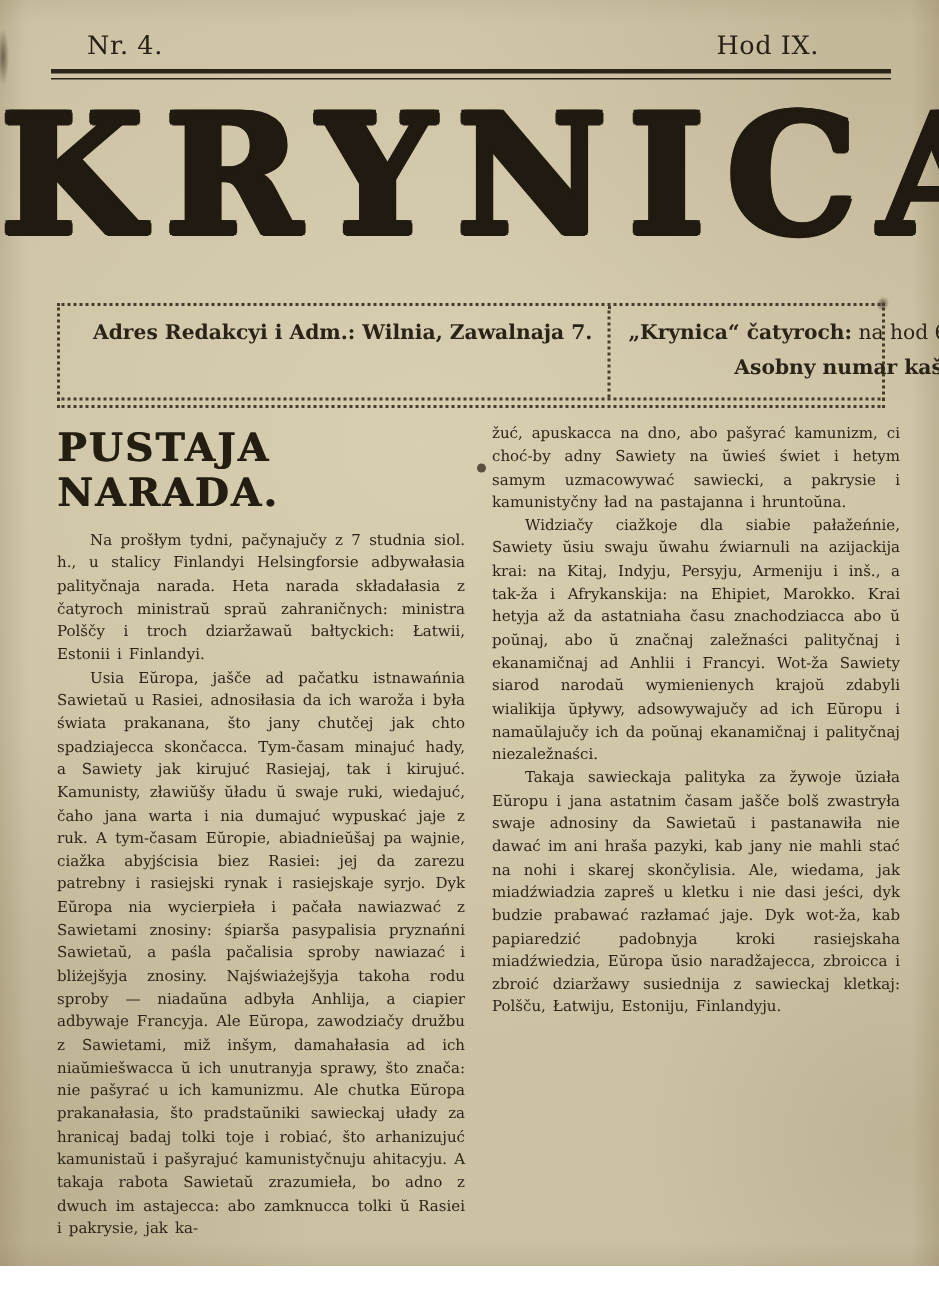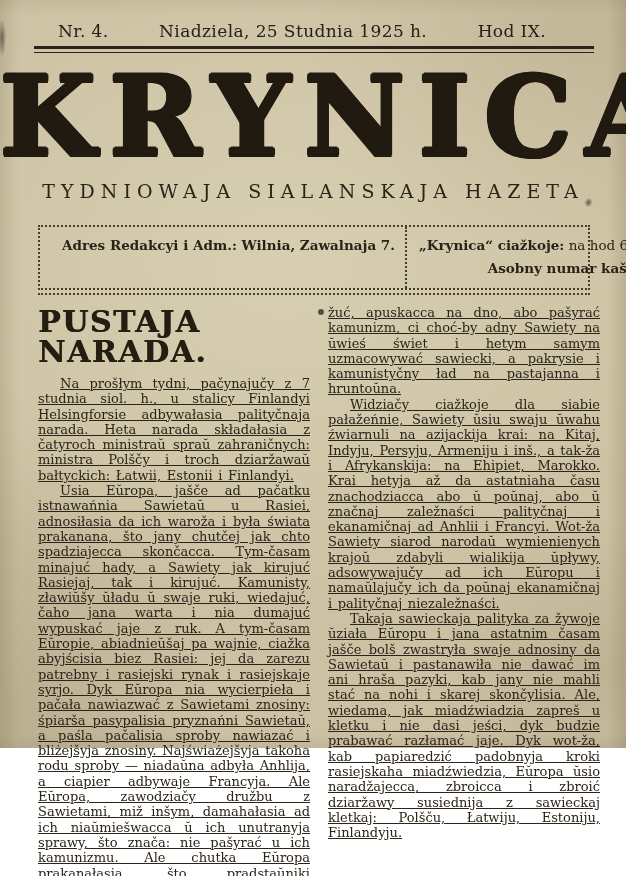--- a/index.html
+++ b/index.html
@@ -2,21 +2,21 @@
 <html><head>
 <meta charset="utf-8">
 <style>
   html,body{margin:0;padding:0;}
   body{
     width:626px;height:876px;overflow:hidden;
     font-family:"DejaVu Serif", serif;
     color:#2b2418;
   }
   .page{
-    position:relative;width:626px;height:748px;box-sizing:border-box;
+    position:relative;width:626px;height:844px;box-sizing:border-box;
     background-color:#ccc1a3;
     background-image:
       radial-gradient(ellipse 120% 80% at 45% 35%, rgba(238,230,202,0.35), rgba(238,230,202,0) 60%),
       radial-gradient(ellipse 60% 40% at 90% 6%, rgba(120,100,65,0.12), rgba(120,100,65,0) 70%),
       radial-gradient(ellipse 50% 60% at 2% 95%, rgba(110,92,60,0.18), rgba(110,92,60,0) 65%),
       radial-gradient(ellipse 40% 30% at 96% 90%, rgba(110,92,60,0.14), rgba(110,92,60,0) 70%),
       linear-gradient(90deg, rgba(115,98,66,0.20) 0, rgba(115,98,66,0) 3%, rgba(115,98,66,0) 97%, rgba(115,98,66,0.22) 100%),
       linear-gradient(180deg, rgba(115,98,66,0.10) 0, rgba(115,98,66,0) 2%, rgba(115,98,66,0) 98%, rgba(115,98,66,0.12) 100%);
   }
   .top-row{
@@ -47,27 +47,27 @@
   .info-right{padding-left:12px;}
   .info-divider{border-left:2px dotted #463d2c;margin:0;}
   .info-line{font-size:13.5px;line-height:23px;white-space:nowrap;color:#2a2318;}
   .bold{font-weight:bold;}
   .center{text-align:center;}
   .info-left .info-line:first-child{padding-left:8px;}
   .under-rule{margin:3px 36px 0 38px;border-top:2px dotted #463d2c;height:0;}
   .columns{display:flex;gap:18px;padding:10px 26px 0 38px;}
   .col{flex:1 1 0;min-width:0;}
   .headline{
-    font-size:30px;line-height:30px;font-weight:bold;margin:2px 0 9px 0;
+    font-size:26px;line-height:30px;font-weight:bold;margin:2px 0 9px 0;
     letter-spacing:1.5px;word-spacing:7px;color:#241e12;
     text-shadow:0.6px 0 0 #241e12;
   }
   .body-p{
-    margin:0;font-size:13px;line-height:15.3px;text-align:justify;
-    text-indent:22px;color:#2b2418;word-spacing:1.5px;text-decoration:underline;
+    margin:0;font-size:10px;line-height:15.3px;text-align:justify;
+    text-indent:22px;color:#2b2418;word-spacing:1.5px;
   }
   .no-indent{text-indent:0;}
   .smudge{
     position:absolute;left:583px;top:196px;width:11px;height:13px;border-radius:50%;
     background:radial-gradient(closest-side, rgba(72,62,46,0.8), rgba(72,62,46,0) 75%);
     transform:rotate(25deg);
   }
   .speck{
     position:absolute;left:318px;top:309px;width:6px;height:6px;border-radius:50%;
     background:rgba(45,38,25,0.75);
@@ -77,36 +77,34 @@
     background:radial-gradient(closest-side, rgba(40,32,20,0.55), rgba(40,32,20,0) 80%);
   }
 </style>
 </head>
 <body>
 
 <div class="page">
 
   <div class="top-row">
     <span>Nr. 4.</span>
-    <span>Niadziela, 25 Studnia 1925 h.</span>
     <span>Hod IX.</span>
   </div>
 
   <div class="rule-double"></div>
 
   <div class="masthead">KRYNICA</div>
-  <div class="subtitle">TYDNIOWAJA SIALANSKAJA HAZETA</div>
 
   <div class="info-box">
     <div class="info-left">
       <div class="info-line bold">Adres Redakcyi i Adm.: Wilnia, Zawalnaja 7.</div>
     </div>
     <div class="info-divider"></div>
     <div class="info-right">
-      <div class="info-line"><span class="bold">„Krynica“ ciažkoje:</span> <span>na hod 6 zł.; na miesiac 50 hr.</span></div>
+      <div class="info-line"><span class="bold">„Krynica“ čatyroch:</span> <span>na hod 6 zł.; na miesiac 50 hr.</span></div>
       <div class="info-line bold center">Asobny numar kaštuje 15 hr.</div>
     </div>
   </div>
   <div class="under-rule"></div>
 
   <div class="columns">
     <div class="col">
       <h1 class="headline">PUSTAJA NARADA.</h1>
       <div>
           <p class="body-p">Na prošłym tydni, pačynajučy z 7 studnia siol. h., u stalicy Finlandyi Helsingforsie adbywałasia palityčnaja narada. Heta narada składałasia z čatyroch ministraŭ spraŭ zahraničnych: ministra Polščy i troch dziaržawaŭ bałtyckich: Łatwii, Estonii i Finlandyi.</p>

